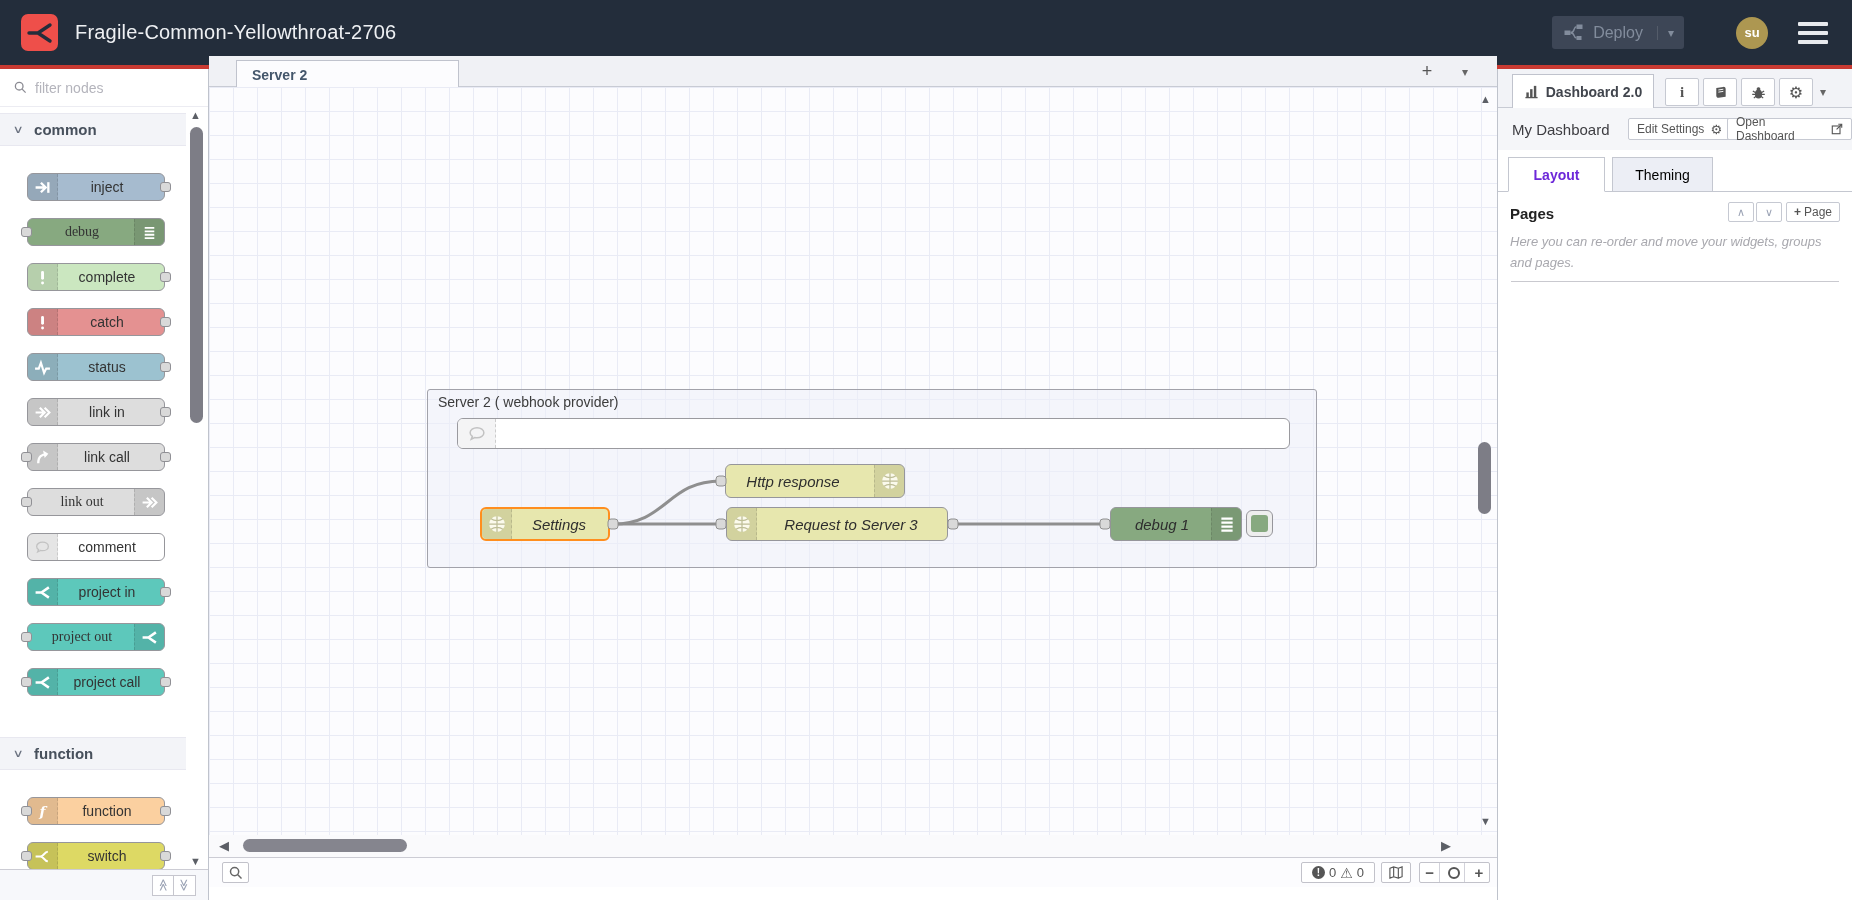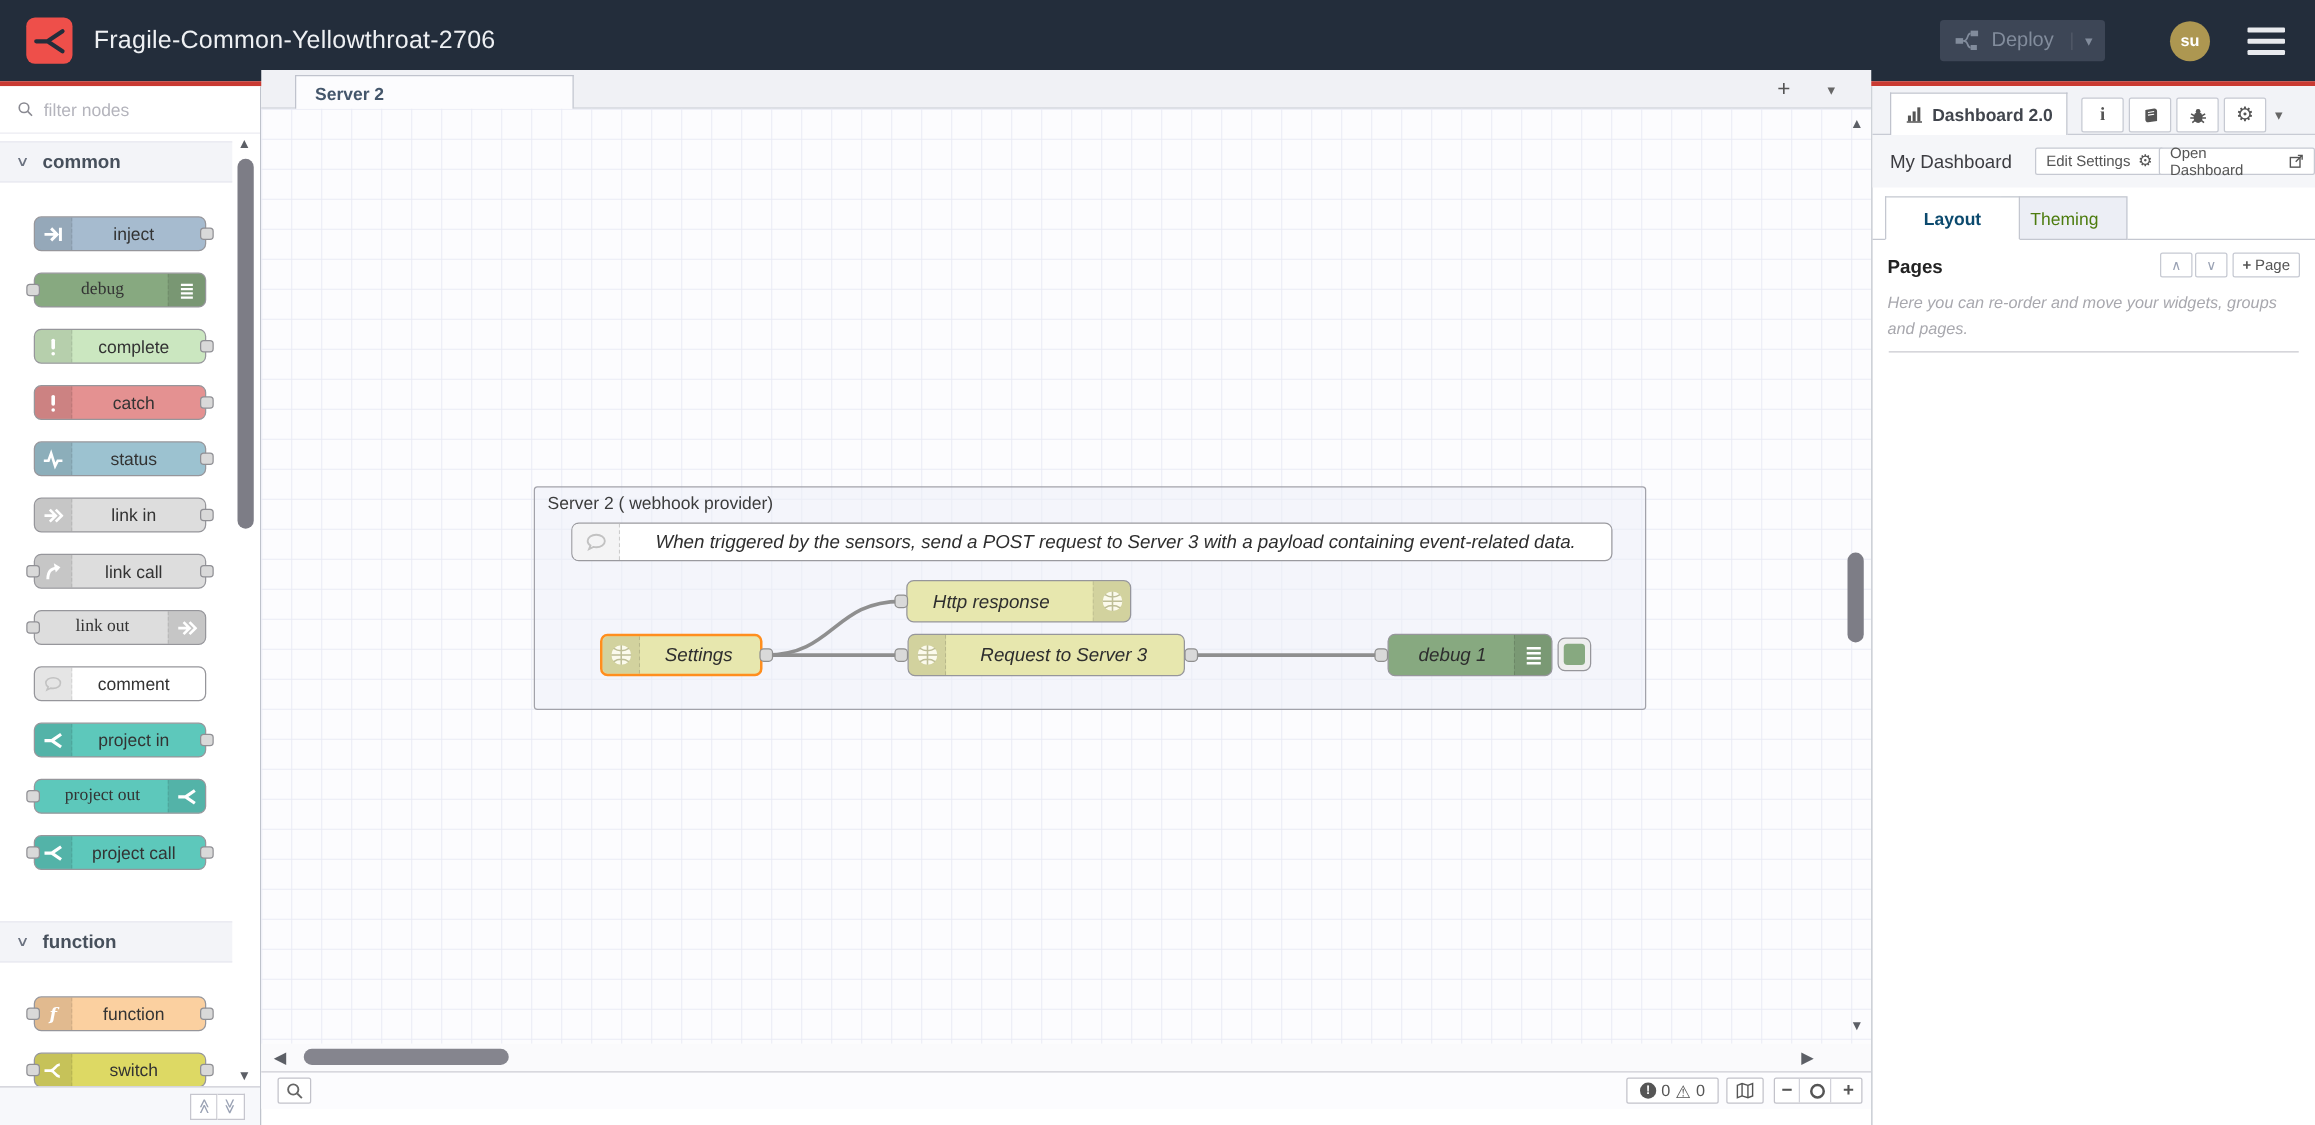--- a/index.html
+++ b/index.html
@@ -130,23 +130,23 @@
   .sb-caret { position:absolute; left:322px; top:16px; color:#666; font-size:12px; }
   .sb-band { position:absolute; left:0; top:39px; width:100%; height:42px; background:#f5f6f9;
     display:flex; align-items:center; }
   .sb-band-title { font-size:15px; color:#3d3d42; margin-left:14px; flex:0 0 auto; }
   .mini-btn { height:22px; background:#fff; border:1px solid #c6c9d2; border-radius:2px; color:#555;
     font-size:12px; display:flex; align-items:center; gap:6px; padding:0 8px; position:absolute; top:10px; }
   .sb-tabs { position:absolute; left:0; top:88px; width:100%; height:35px; }
   .sb-tabline { position:absolute; left:0; top:122px; width:100%; height:1px; background:#c4c7d0; }
   .lay-tab { position:absolute; top:0; height:35px; display:flex; align-items:center; justify-content:center;
     font-size:14px; border:1px solid #c4c7d0; }
-  .lay-tab.active { left:10px; width:108px; background:#fff; border-bottom:1px solid #fff; z-index:2;
-    font-weight:bold; color:#0c4a6e; }
-  .lay-tab.idle { left:103px; width:101px; background:#eceef5; color:#4d7c0f; }
+  .lay-tab.active { left:10px; width:97px; background:#fff; border-bottom:1px solid #fff; z-index:2;
+    font-weight:bold; color:#6d28d9; }
+  .lay-tab.idle { left:114px; width:101px; background:#eceef5; color:#000000; }
   .sb-pages-row { position:absolute; left:0; top:133px; width:100%; height:26px; }
   .pages-title { position:absolute; left:12px; top:3px; font-size:15px; font-weight:bold; color:#222; }
   .pg-btn { position:absolute; top:0; height:20px; background:#fff; border:1px solid #c6c9d2; border-radius:2px;
     color:#9aa2b4; font-size:11px; display:flex; align-items:center; justify-content:center; }
   .pg-btn.plus { color:#555; font-size:12px; gap:3px; padding:0 7px; }
   .sb-desc { position:absolute; left:12px; top:163px; width:330px; font-size:13px; font-style:italic;
     color:#a8a8ae; line-height:1.6; }
   .sb-divider { position:absolute; left:13px; right:13px; top:212px; height:1px; background:#c9c9cf; }
 
   .svgicon { display:inline-flex; align-items:center; justify-content:center; }
@@ -378,21 +378,20 @@
       <div class="ngroup">
         <div class="ngroup-label">Server 2 ( webhook provider)</div>
       </div>
 
       <div class="ncomment">
         <span class="cicon">
           <svg width="18" height="18" viewBox="0 0 16 16">
               <path d="M2.5 7c0-2.4 2.5-4 5.5-4s5.5 1.6 5.5 4-2.5 4-5.5 4c-.6 0-1.2-.06-1.8-.18L3.4 12.2l.9-2.3C3.2 9.2 2.5 8.2 2.5 7z" fill="none" stroke="#c2c2c2" stroke-width="1.2"></path>
             </svg>
         </span>
-        <span class="cbody">When triggered by the sensors, send a POST request to Server 3 with a payload containing event-related data.</span>
       </div>
 
       <div class="cnode" style="left: 516px; top: 377px; width: 180px; background-color: rgb(231, 231, 174);">
         <span class="clabel" style="padding-right:44px">Http response</span>
         <span class="cicon right">
           <svg viewBox="0 0 16 16">
               <circle cx="8" cy="8" r="6.3" fill="#fdfcf0" opacity="0.95"></circle>
               <path d="M8 1.7v12.6M1.7 8h12.6M3.2 3.8c2.8 2 6.8 2 9.6 0M3.2 12.2c2.8-2 6.8-2 9.6 0" stroke="rgba(150,150,95,0.6)" stroke-width="1" fill="none"></path>
             </svg>
         </span>

